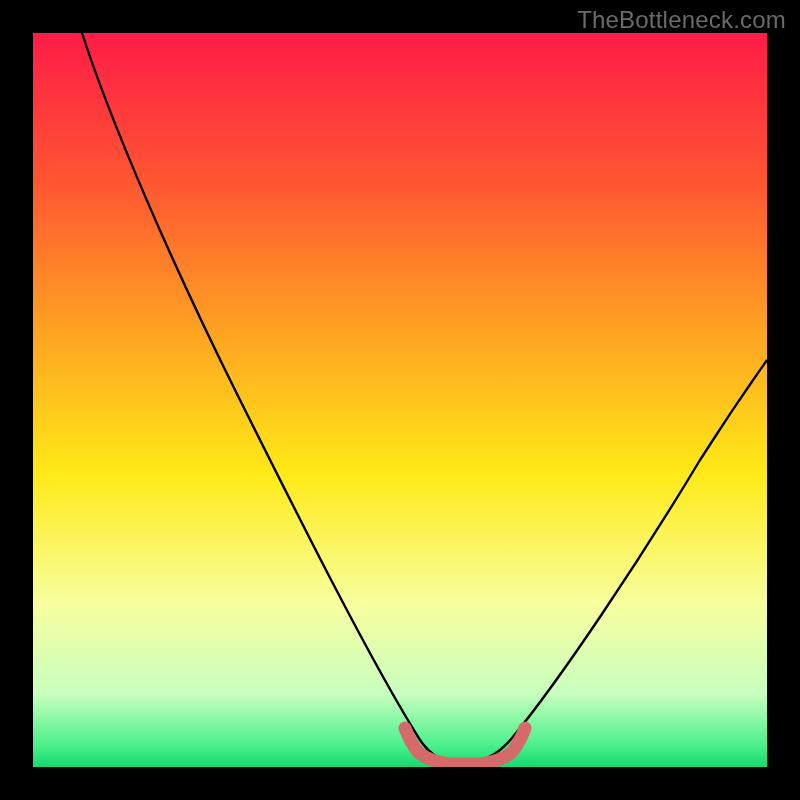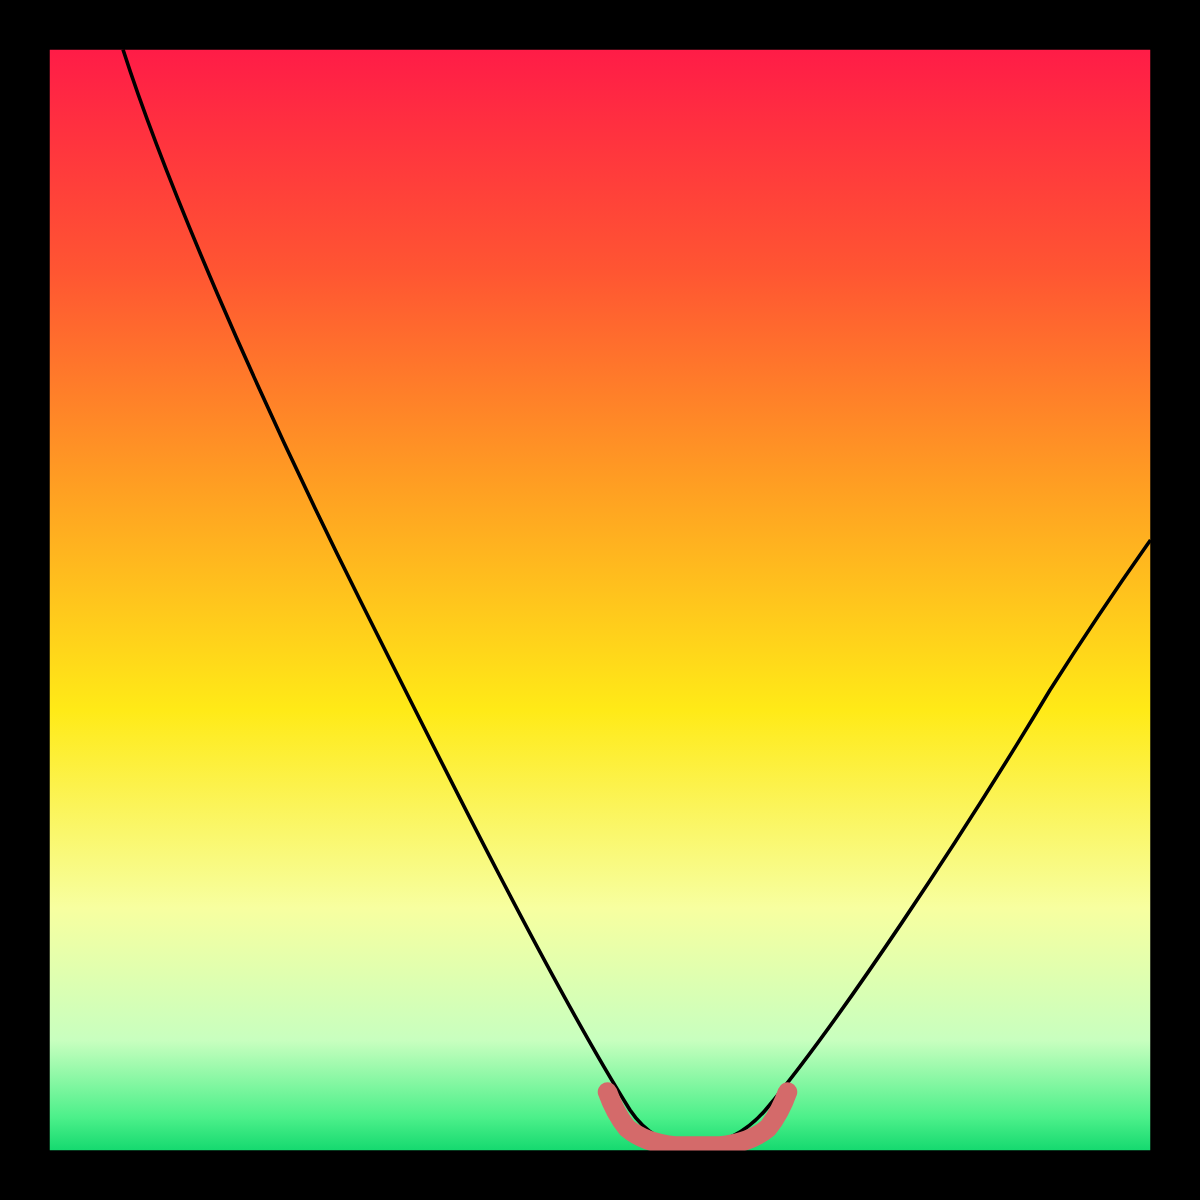--- a/index.html
+++ b/index.html
@@ -62,13 +62,14 @@
              L 480 764
              Q 500 762 512 752
              Q 520 742 525 728" fill="none" stroke="#d46a6a" stroke-width="13" stroke-linecap="round" stroke-linejoin="round"></path>
 
     <rect x="0" y="0" width="800" height="33" fill="#000"></rect>
     <rect x="0" y="767" width="800" height="33" fill="#000"></rect>
     <rect x="0" y="0" width="33" height="800" fill="#000"></rect>
     <rect x="767" y="0" width="33" height="800" fill="#000"></rect>
   </svg>
 
+  <div class="watermark">TheBottleneck.com</div>
 </div>
 
 </body></html>

